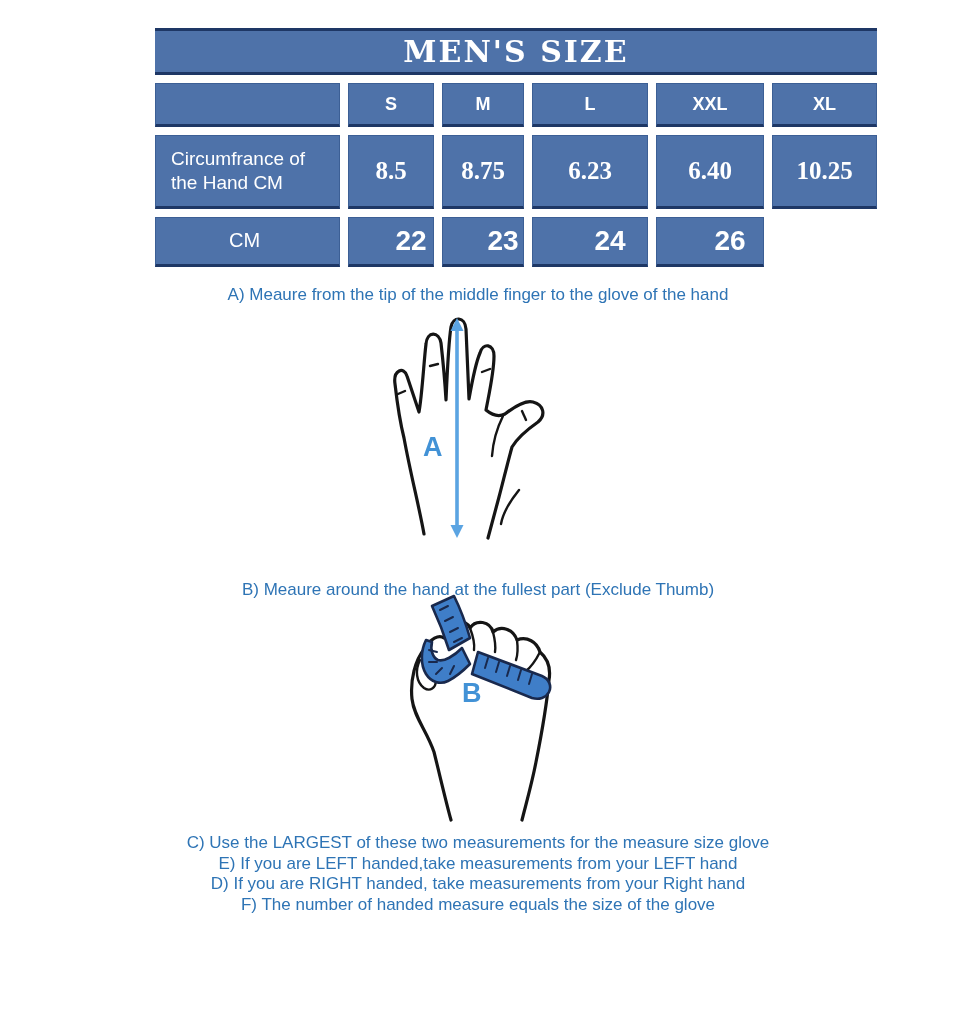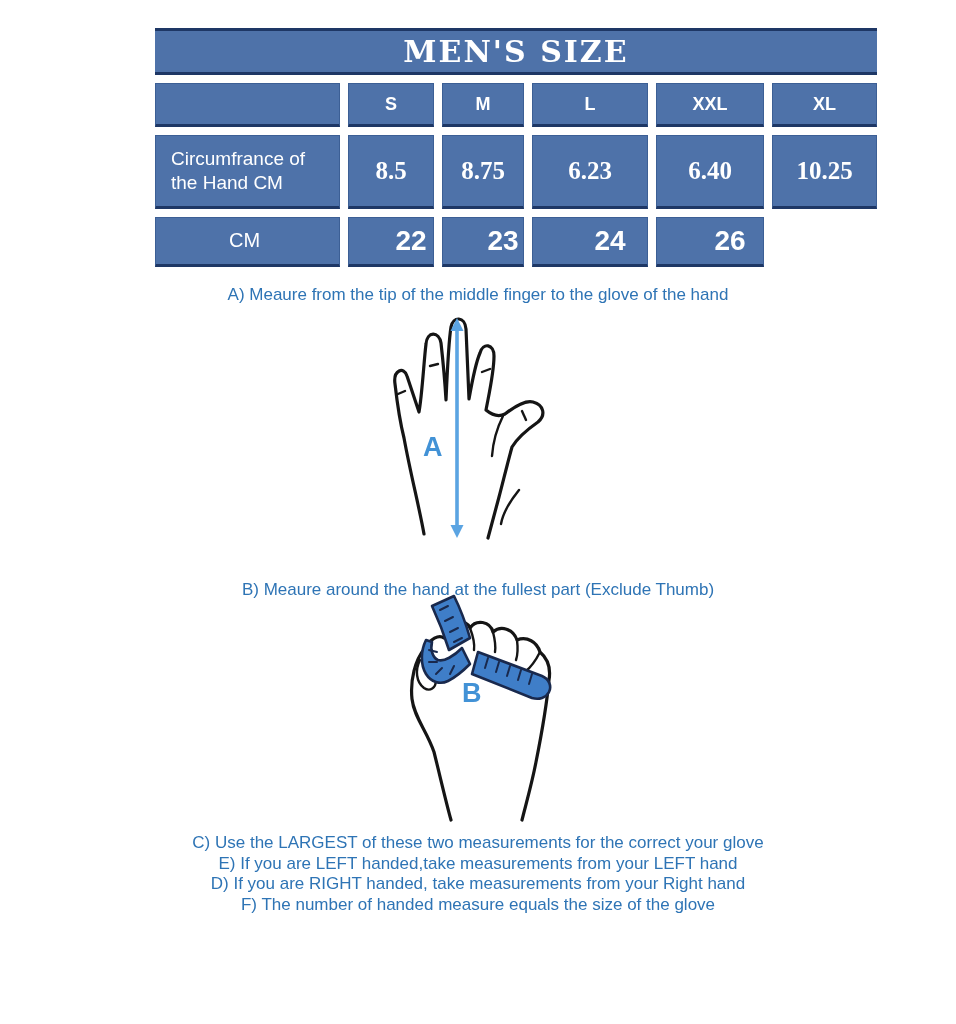--- a/index.html
+++ b/index.html
@@ -178,19 +178,19 @@
           <path d="M 103 72 L 100 82"></path>
         <path d="M 114 76 L 111 86"></path>
           <path d="M 125 80 L 122 90"></path>
         <path d="M 136 84 L 133 94"></path>
       </g>
     </svg>
     <span class="fig-label fig-label-b">B</span>
   </div>
 
   <div class="instr instr-block">
-    <div>C) Use the LARGEST of these two measurements for the correct your glove</div>
+    <div>C) Use the LARGEST of these two measurements for the measure size glove</div>
     <div>E) If you are LEFT handed,take measurements from your LEFT hand</div>
     <div>D) If you are RIGHT handed, take measurements from your Right hand</div>
     <div>F) The number of handed measure equals the size of the glove</div>
   </div>
 
 </div>
 
 </body></html>

